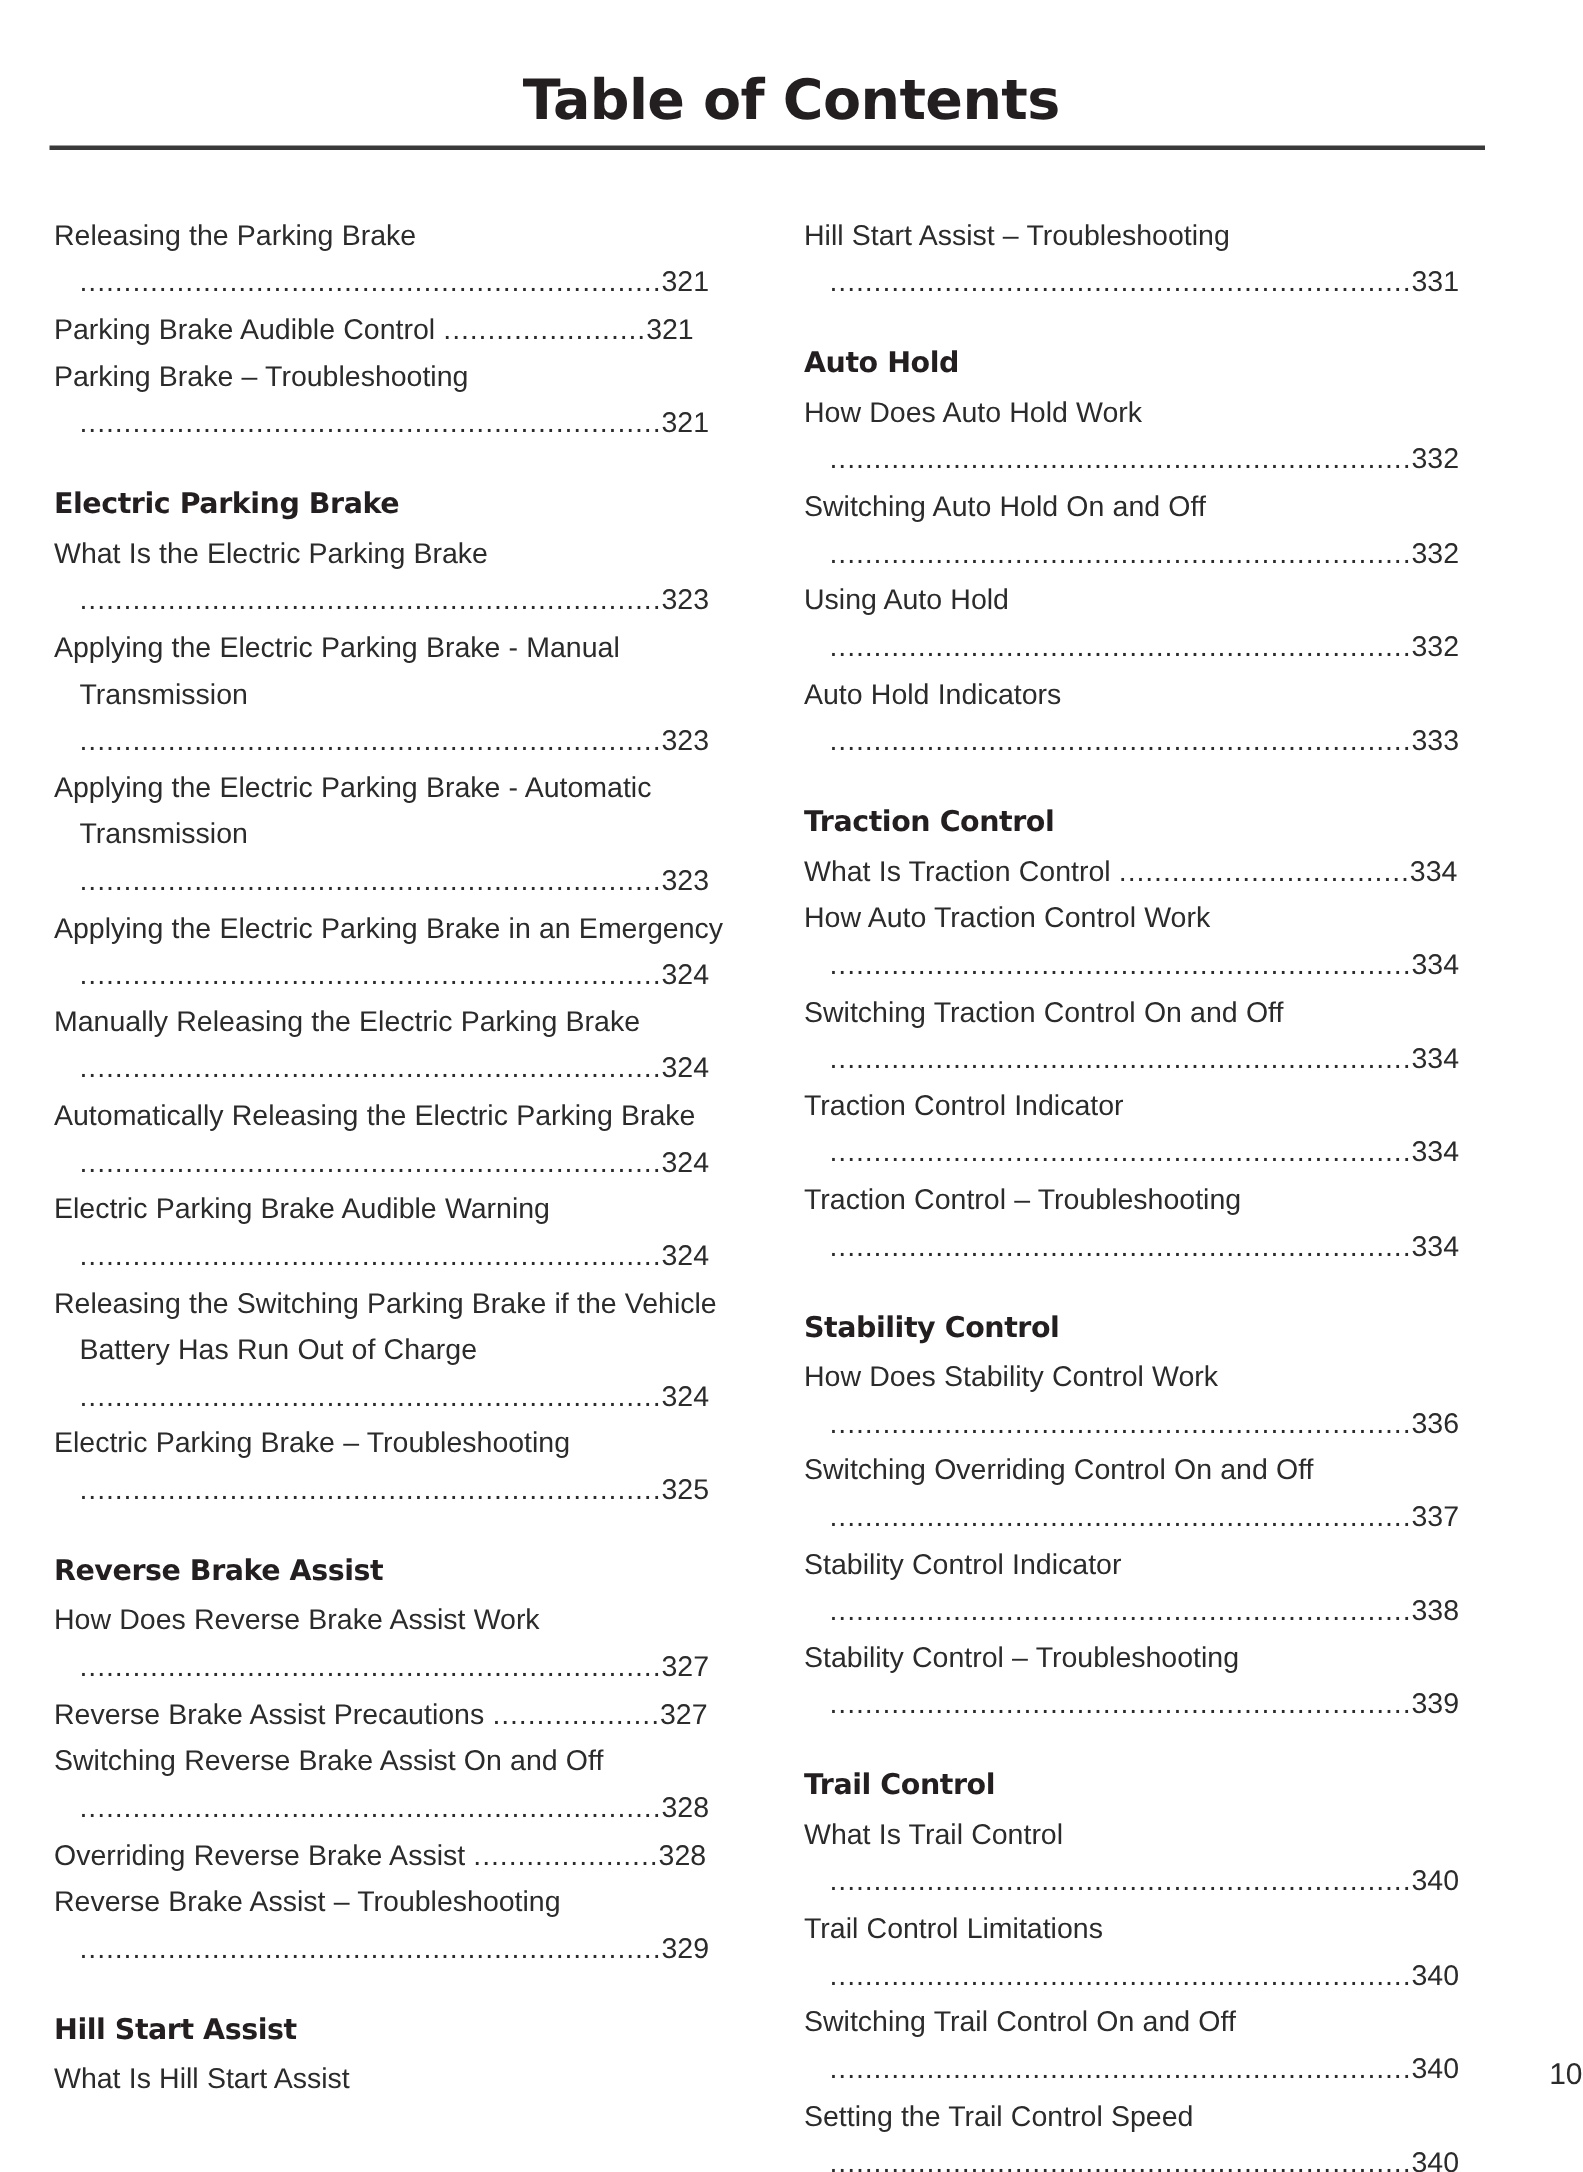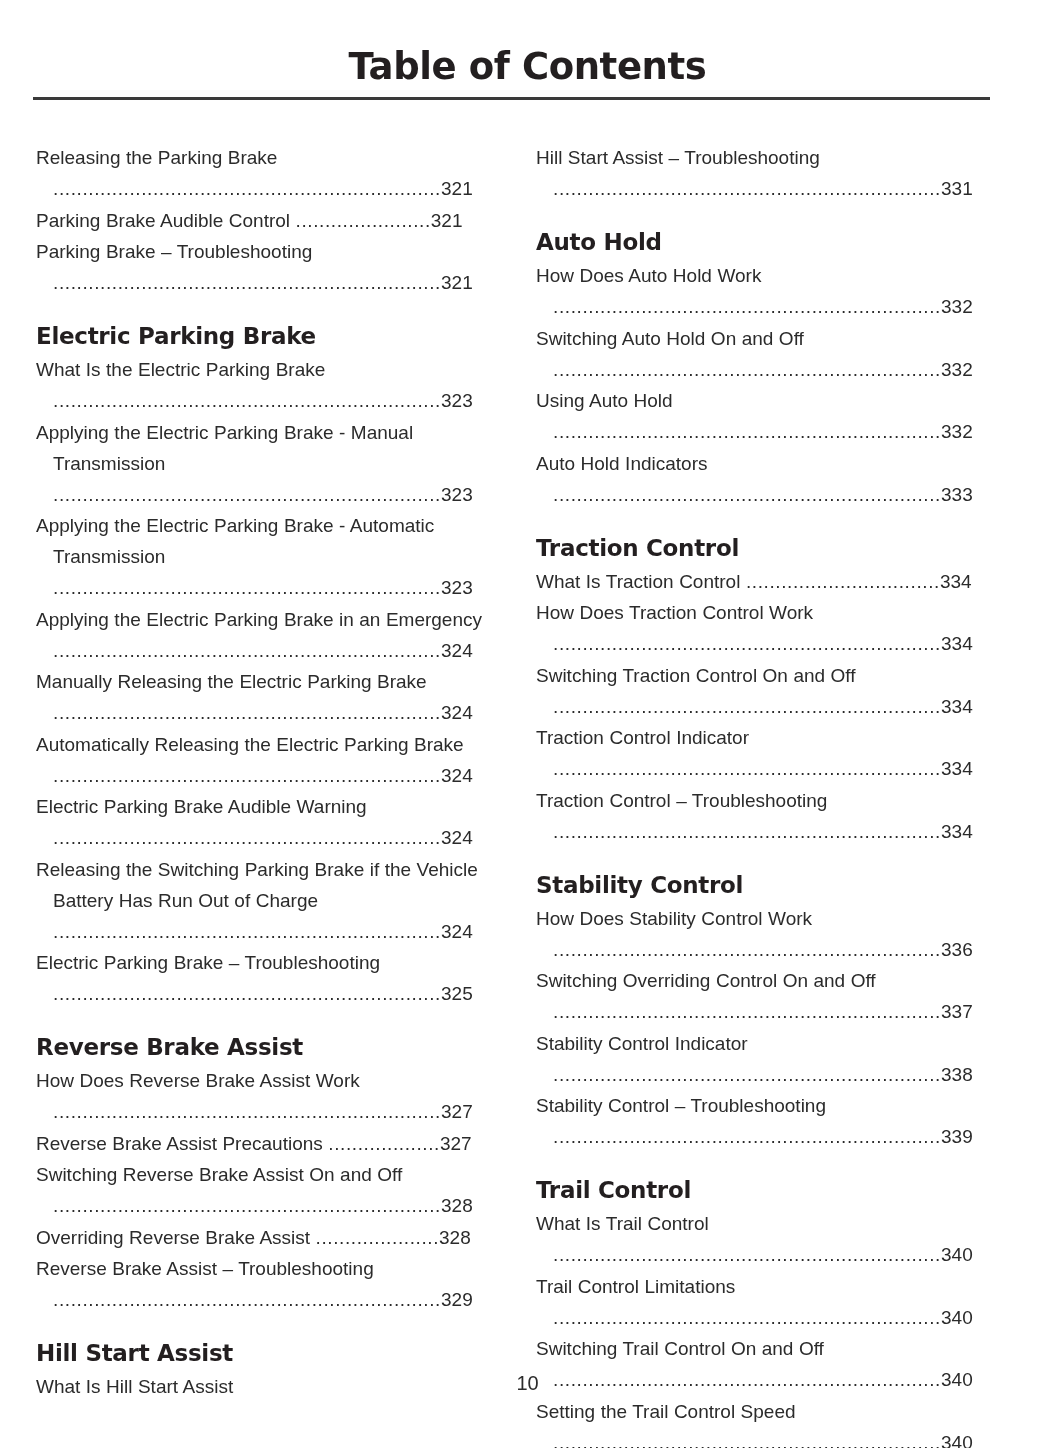--- a/index.html
+++ b/index.html
@@ -58,21 +58,21 @@
   }
   .column {
     width: 453px;
     flex: 0 0 453px;
   }
 
   
   .section-head {
     font-family: "DejaVu Sans", "Liberation Sans", sans-serif;
     font-weight: bold;
-    font-size: 23px;
+    font-size: 19px;
     letter-spacing: -0.3px;
     color: #231f20;
     margin: 24px 0 4px 0;
     line-height: 28px;
   }
   .column > .section-head:first-child { margin-top: 0; }
 
   
   .toc-entry {
     display: block;
@@ -92,21 +92,21 @@
   .entry-page {
     white-space: nowrap;
   }
 
   
   .page-number {
     position: absolute;
     left: 0;
     top: 1372px;
     width: 1055px;
-    text-align: center;
+    text-align: right;
     font-size: 20px;
     color: #2b2b2b;
   }
 </style>
 </head>
 <body>
 
 <div class="page">
 
   <div class="page-title">Table of Contents</div>
@@ -139,21 +139,21 @@
       </div>
     <div class="column" id="col-1">
         <div class="toc-entry"><span class="entry-title">Hill Start Assist – Troubleshooting</span> <span class="leader">..................................................................</span><span class="entry-page">331</span></div>
         <div class="section-head">Auto Hold</div>
         <div class="toc-entry"><span class="entry-title">How Does Auto Hold Work</span> <span class="leader">..................................................................</span><span class="entry-page">332</span></div>
         <div class="toc-entry"><span class="entry-title">Switching Auto Hold On and Off</span> <span class="leader">..................................................................</span><span class="entry-page">332</span></div>
         <div class="toc-entry"><span class="entry-title">Using Auto Hold</span> <span class="leader">..................................................................</span><span class="entry-page">332</span></div>
         <div class="toc-entry"><span class="entry-title">Auto Hold Indicators</span> <span class="leader">..................................................................</span><span class="entry-page">333</span></div>
         <div class="section-head">Traction Control</div>
         <div class="toc-entry"><span class="entry-title">What Is Traction Control</span> <span class="leader">.................................</span><span class="entry-page">334</span></div>
-        <div class="toc-entry"><span class="entry-title">How Does Traction Control Work</span> <span class="leader">..................................................................</span><span class="entry-page">334</span></div>
+        <div class="toc-entry"><span class="entry-title">How Auto Traction Control Work</span> <span class="leader">..................................................................</span><span class="entry-page">334</span></div>
         <div class="toc-entry"><span class="entry-title">Switching Traction Control On and Off</span> <span class="leader">..................................................................</span><span class="entry-page">334</span></div>
         <div class="toc-entry"><span class="entry-title">Traction Control Indicator</span> <span class="leader">..................................................................</span><span class="entry-page">334</span></div>
         <div class="toc-entry"><span class="entry-title">Traction Control – Troubleshooting</span> <span class="leader">..................................................................</span><span class="entry-page">334</span></div>
         <div class="section-head">Stability Control</div>
         <div class="toc-entry"><span class="entry-title">How Does Stability Control Work</span> <span class="leader">..................................................................</span><span class="entry-page">336</span></div>
         <div class="toc-entry"><span class="entry-title">Switching Overriding Control On and Off</span> <span class="leader">..................................................................</span><span class="entry-page">337</span></div>
         <div class="toc-entry"><span class="entry-title">Stability Control Indicator</span> <span class="leader">..................................................................</span><span class="entry-page">338</span></div>
         <div class="toc-entry"><span class="entry-title">Stability Control – Troubleshooting</span> <span class="leader">..................................................................</span><span class="entry-page">339</span></div>
         <div class="section-head">Trail Control</div>
         <div class="toc-entry"><span class="entry-title">What Is Trail Control</span> <span class="leader">..................................................................</span><span class="entry-page">340</span></div>

